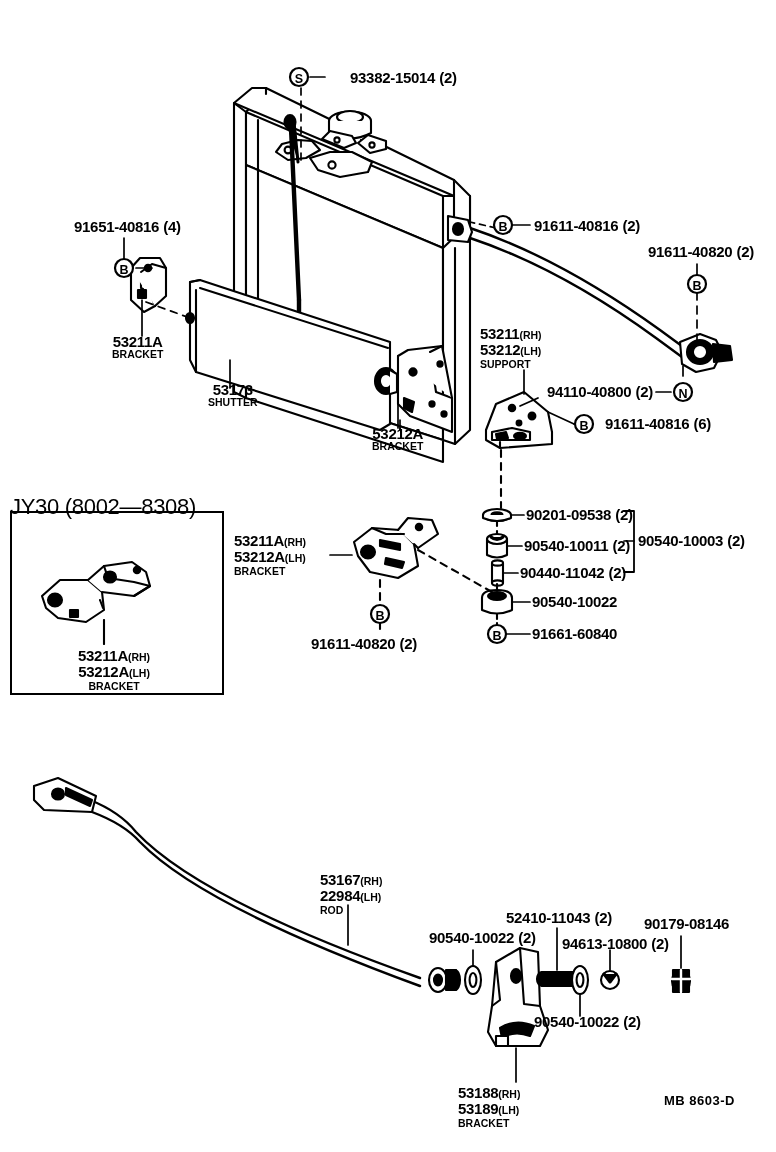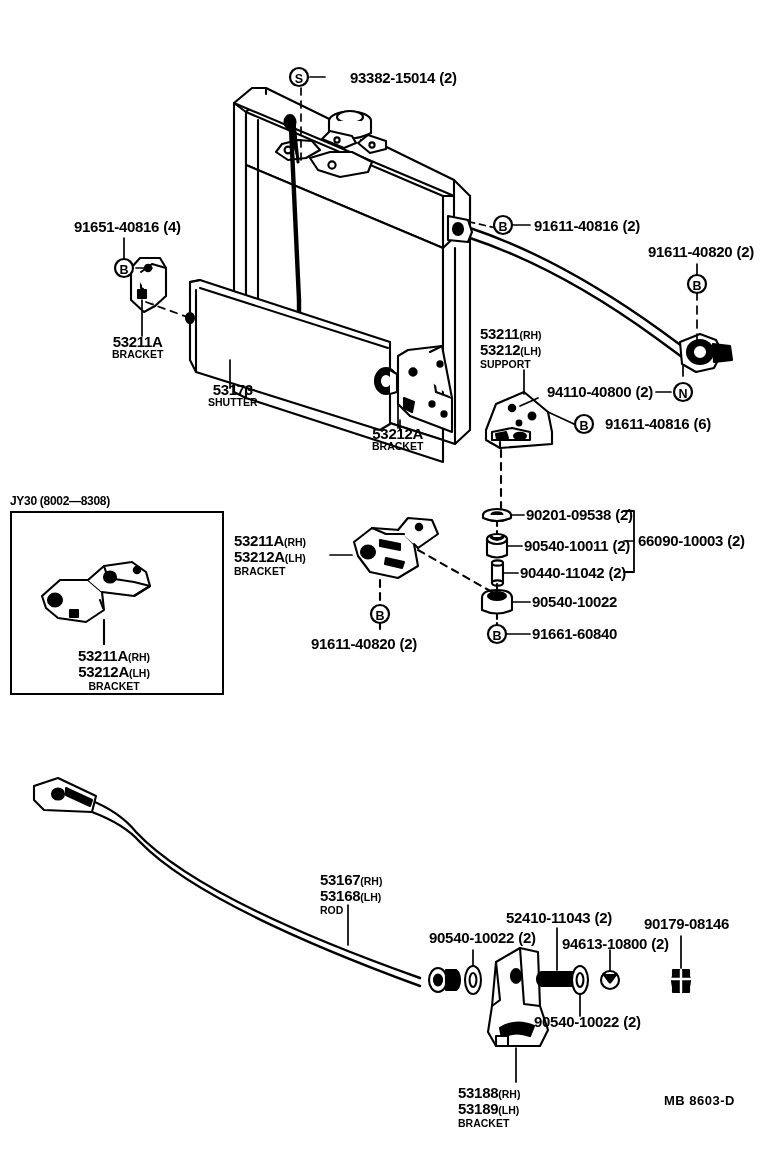--- a/index.html
+++ b/index.html
@@ -13,21 +13,21 @@
 
   .lbl { position:absolute; white-space:nowrap; font-weight:bold; letter-spacing:-0.3px; }
   .lbl .pn   { font-size:15px; font-weight:bold; }
   .lbl .sub  { font-size:10.5px; font-weight:bold; letter-spacing:0px; }
   .lbl .side { font-size:10.5px; font-weight:bold; letter-spacing:0px; }
   .lbl .qty  { font-size:15px; font-weight:bold; }
   .stack { line-height:1.02; }
   .stack .row { display:block; }
   .center { text-align:center; }
 
-  .boxtitle { position:absolute; font-size:12px; font-weight:bold; letter-spacing:-0.3px; }
+  .boxtitle { position:absolute; font-size:22px; font-weight:normal; letter-spacing:-0.3px; }
   .footer  { position:absolute; font-size:13px; font-weight:bold; letter-spacing:0.5px; }
 
   .inset-box {
     position:absolute; border:2px solid #000; background:transparent;
   }
 </style>
 </head>
 <body>
 
 <div class="stage">
@@ -371,21 +371,21 @@
   <div class="lbl" style="left:532px; top:593px;">
     <span class="pn">90540-10022</span>
     <span class="qty"></span>
   </div>
   <div class="lbl" style="left:532px; top:625px;">
     <span class="pn">91661-60840</span>
     <span class="qty"></span>
   </div>
 
   <div class="lbl" style="left:638px; top:532px;">
-    <span class="pn">66090-10003</span>
+    <span class="pn">90540-10003</span>
     <span class="qty">(2)</span>
   </div>
 
   <div class="lbl stack" style="left:234px; top:533px;">
     <span class="row"><span class="pn">53211A</span><span class="side">(RH)</span></span>
     <span class="row"><span class="pn">53212A</span><span class="side">(LH)</span></span>
     <span class="row sub">BRACKET</span>
   </div>
 
   <div class="lbl" style="left:311px; top:635px;">
@@ -394,21 +394,21 @@
   </div>
 
   <div class="lbl stack center" style="left:78px; top:648px;">
     <span class="row"><span class="pn">53211A</span><span class="side">(RH)</span></span>
     <span class="row"><span class="pn">53212A</span><span class="side">(LH)</span></span>
     <span class="row sub">BRACKET</span>
   </div>
 
   <div class="lbl stack" style="left:320px; top:872px;">
     <span class="row"><span class="pn">53167</span><span class="side">(RH)</span></span>
-    <span class="row"><span class="pn">53168</span><span class="side">(LH)</span></span>
+    <span class="row"><span class="pn">22984</span><span class="side">(LH)</span></span>
     <span class="row sub">ROD</span>
   </div>
 
   <div class="lbl" style="left:429px; top:929px;">
     <span class="pn">90540-10022</span>
     <span class="qty">(2)</span>
   </div>
 
   <div class="lbl" style="left:506px; top:909px;">
     <span class="pn">52410-11043</span>

